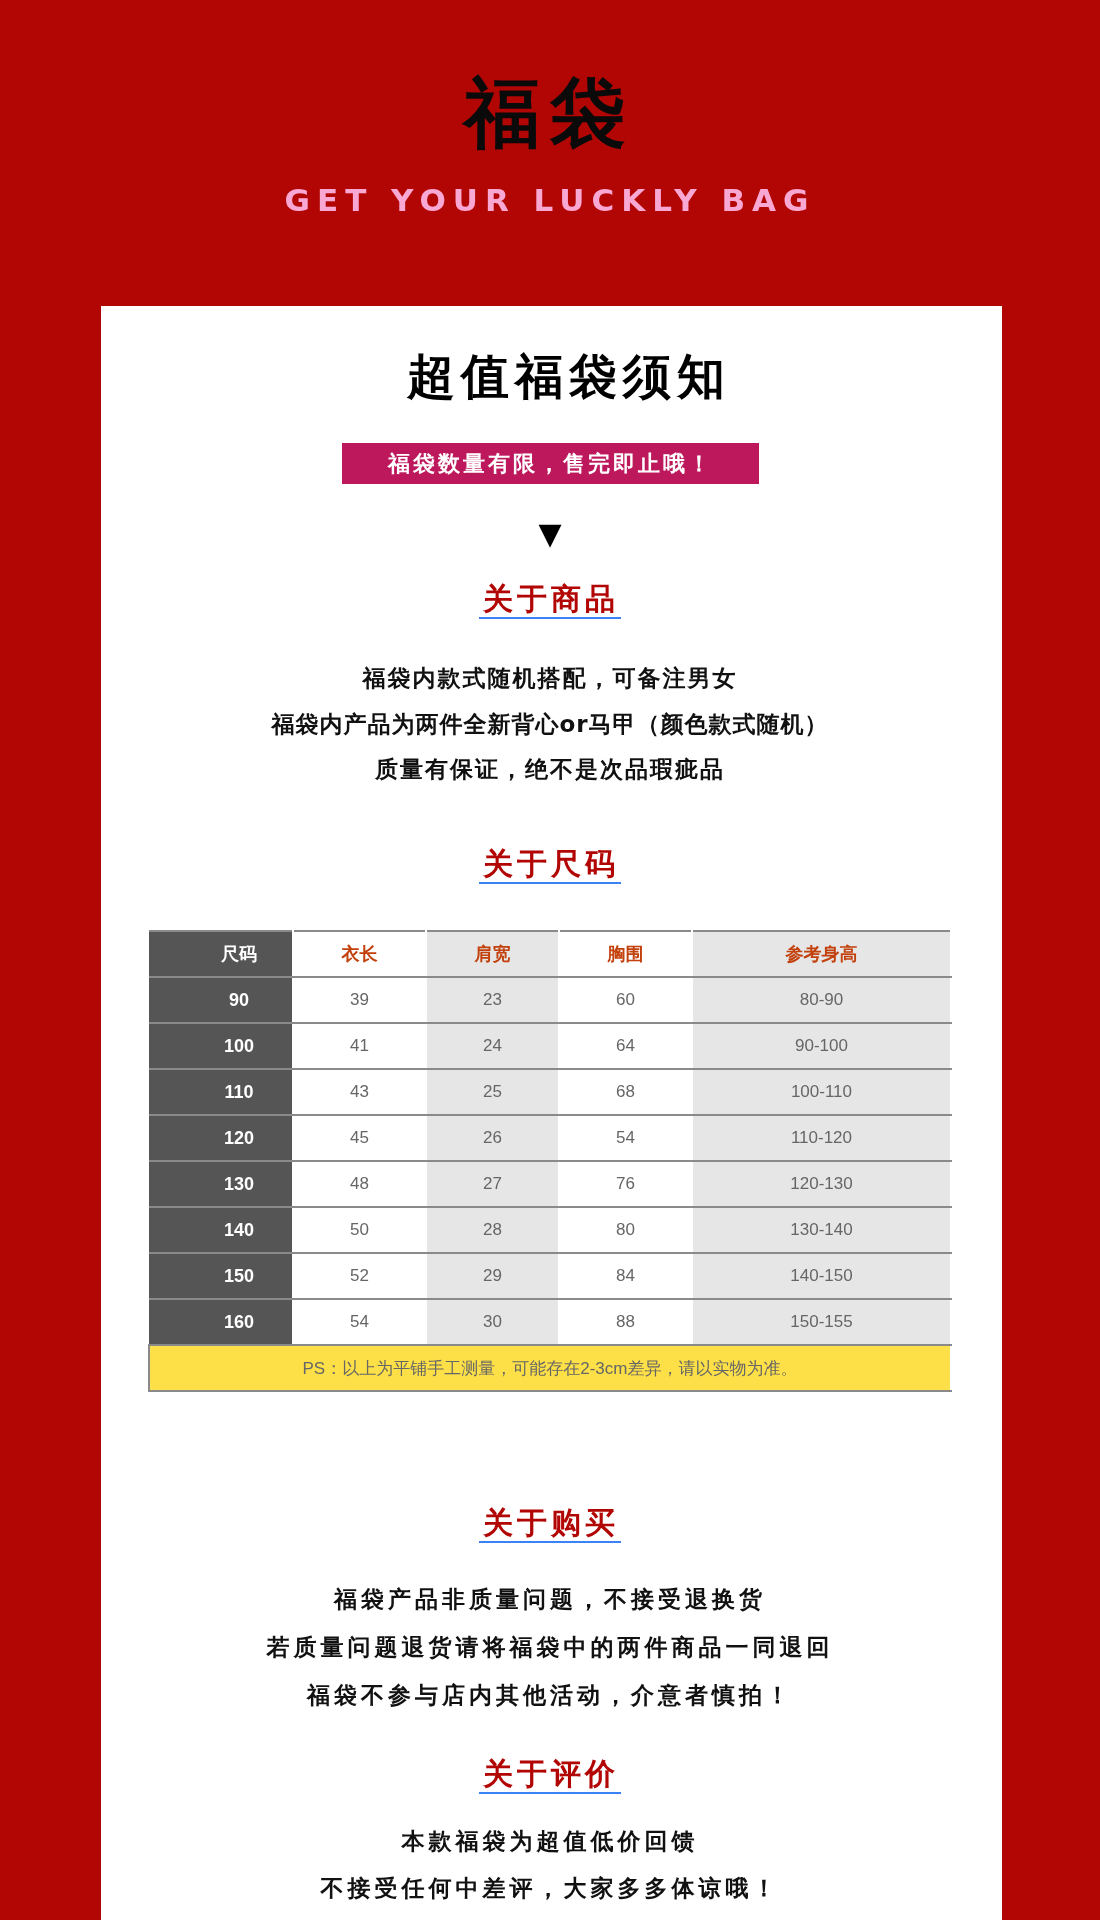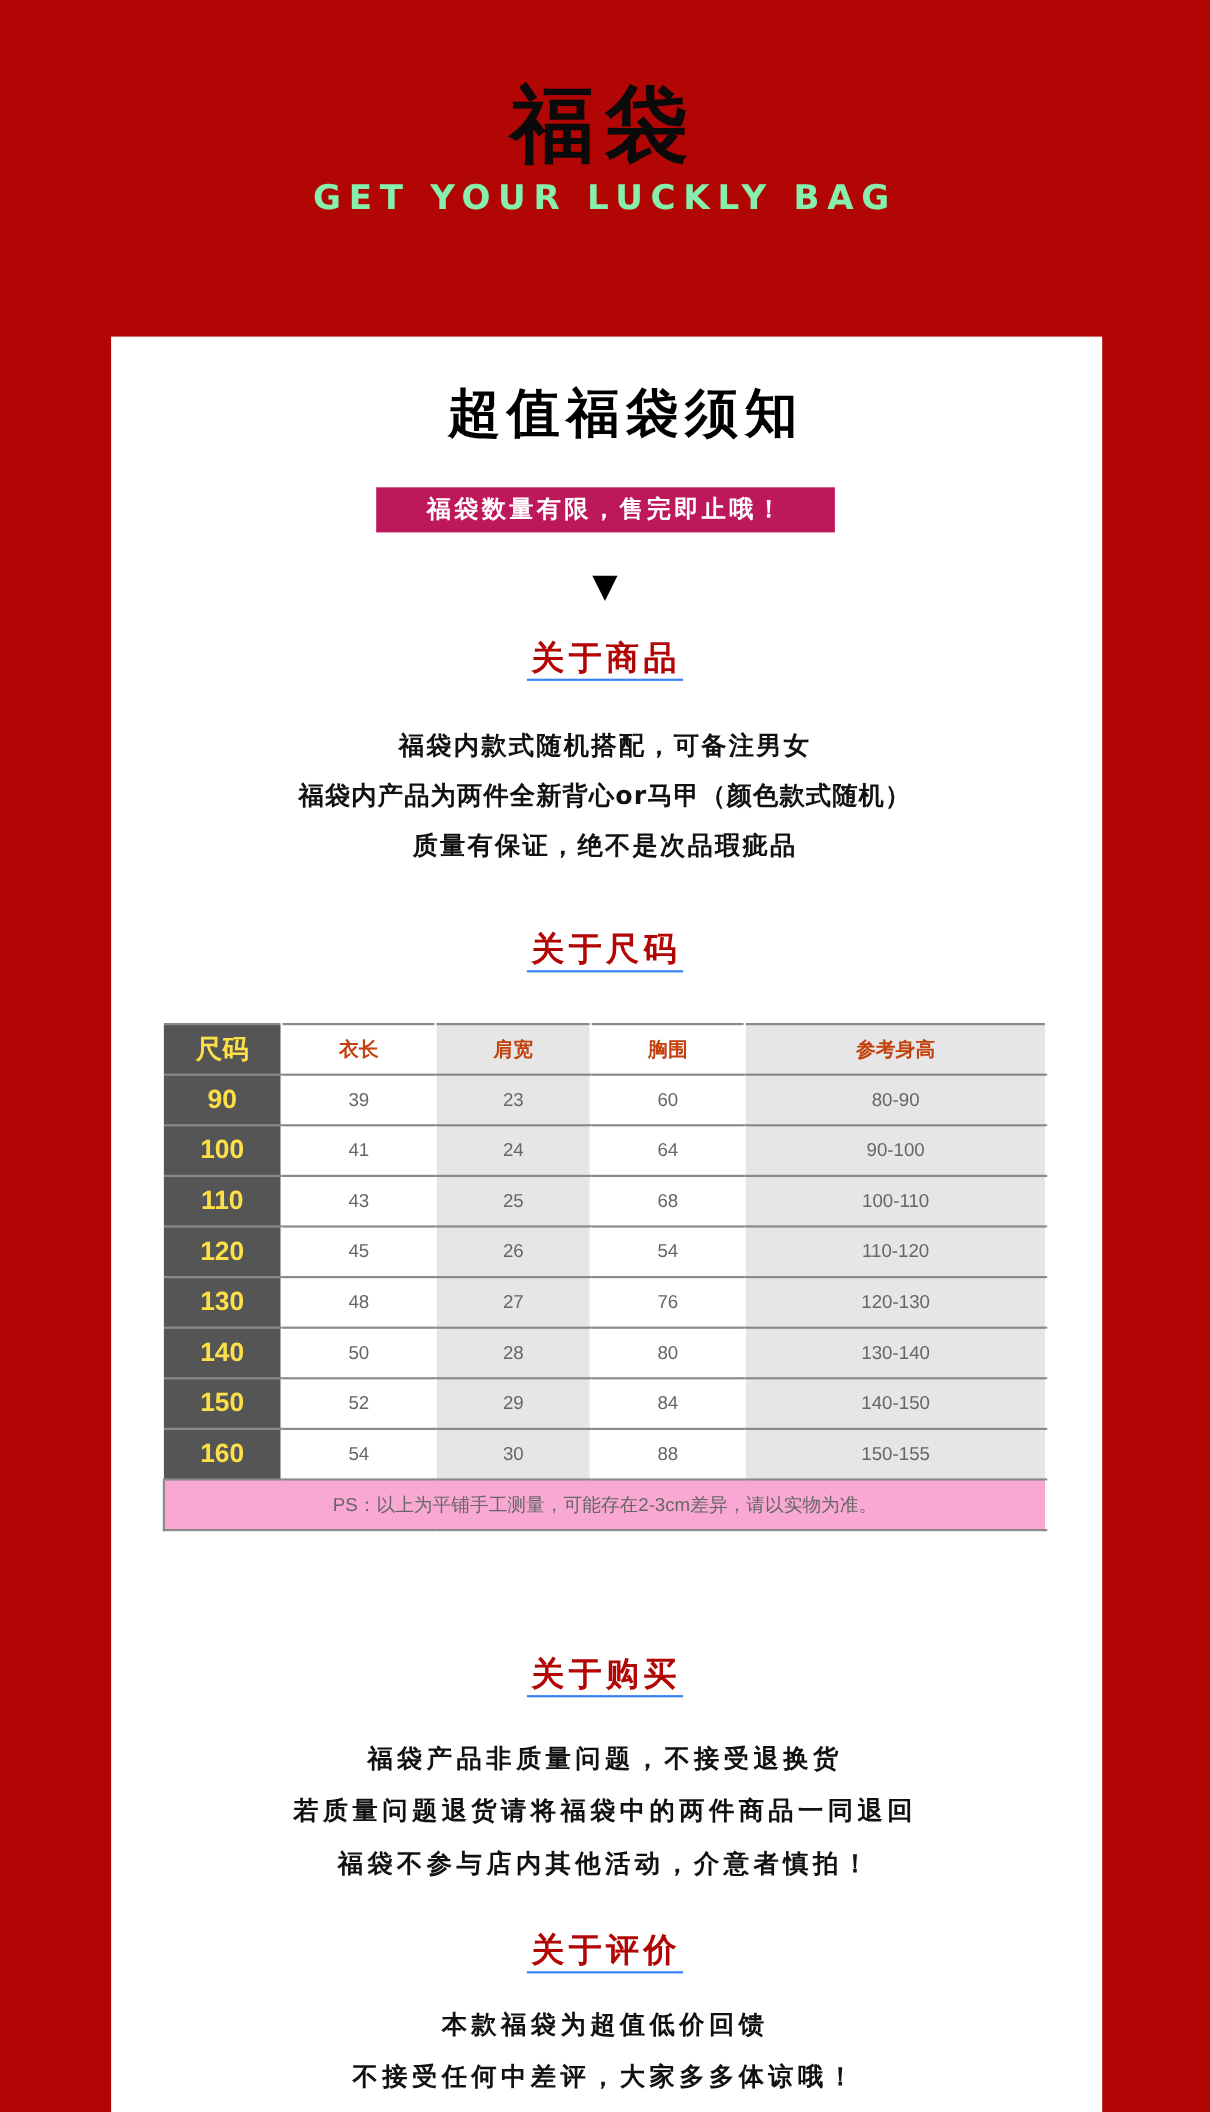--- a/index.html
+++ b/index.html
@@ -1,37 +1,37 @@
 <!DOCTYPE html>
 <html><head>
 <meta charset="utf-8">
 <style>
   html, body { margin:0; padding:0; }
   body { width:1100px; height:1920px; background:#B20604; position:relative; overflow:hidden;
          font-family:"DejaVu Sans", "Liberation Sans", sans-serif; }
   .abs { position:absolute; left:0; width:1100px; text-align:center; }
   .hero-title { top:68px; font-size:76px; font-weight:bold; color:#0a0a0a; letter-spacing:10px; line-height:90px; }
-  .hero-sub { top:160px; font-size:31px; color:#86efac; letter-spacing:7px; line-height:40px; font-weight:bold; }
+  .hero-sub { top:180px; font-size:31px; color:#f9a8d4; letter-spacing:7px; line-height:40px; font-weight:bold; }
   .card { position:absolute; left:101px; top:306px; width:901px; height:1640px; background:#fff; }
   .notice-title { top:346px; font-size:48px; font-weight:bold; letter-spacing:6px; color:#000; line-height:60px;margin-left:19px; }
   .banner { position:absolute; left:342px; top:443px; width:417px; height:41px; background:#be185d; color:#fff;
             font-size:22px; font-weight:bold; letter-spacing:3px; line-height:41px; text-align:center; }
   .arrow { top:516px; font-size:30px; color:#000; line-height:36px; }
   .sec-head { font-size:30px; font-weight:bold; color:#B20604; letter-spacing:4px; line-height:40px; }
   .sec-head span { border-bottom:2px solid #3b82f6; padding:0 2px 1px 4px; }
   .line { font-size:23px; font-weight:bold; color:#111; letter-spacing:2px; line-height:32px; }
   table.size { position:absolute; left:148px; top:930px; width:804px; border-collapse:collapse;
                font-family:"Liberation Sans", sans-serif; }
   table.size td, table.size th { height:44px; border-bottom:2px solid #8a8a8a; border-right:2px solid #fff;
                text-align:center; font-size:17px; color:#666; padding:0; }
   table.size th { font-weight:bold; color:#c2410c; font-size:18px; border-top:2px solid #8a8a8a; }
-  table.size .sz { background:#555; color:#fde047; width:106px; font-weight:bold; font-size:24px; }
+  table.size .sz { background:#555; color:#ffffff; width:106px; font-weight:bold; font-size:18px;padding-left:37px; }
   table.size .alt { background:#e6e6e6; }
   table.size .wht { background:#fff; }
-  .ps-row td { height:92px; border:2px solid #8a8a8a; border-top:none; color:#777; font-size:15px; background:#f9a8d4; }
+  .ps-row td { height:92px; border:2px solid #8a8a8a; border-top:none; color:#777; font-size:15px; background:#fde047; }
 </style>
 </head>
 <body>
 
 <div class="abs hero-title">福袋</div>
 <div class="abs hero-sub">GET YOUR LUCKLY BAG</div>
 
 <div class="card"></div>
 
 <div class="abs notice-title">超值福袋须知</div>

